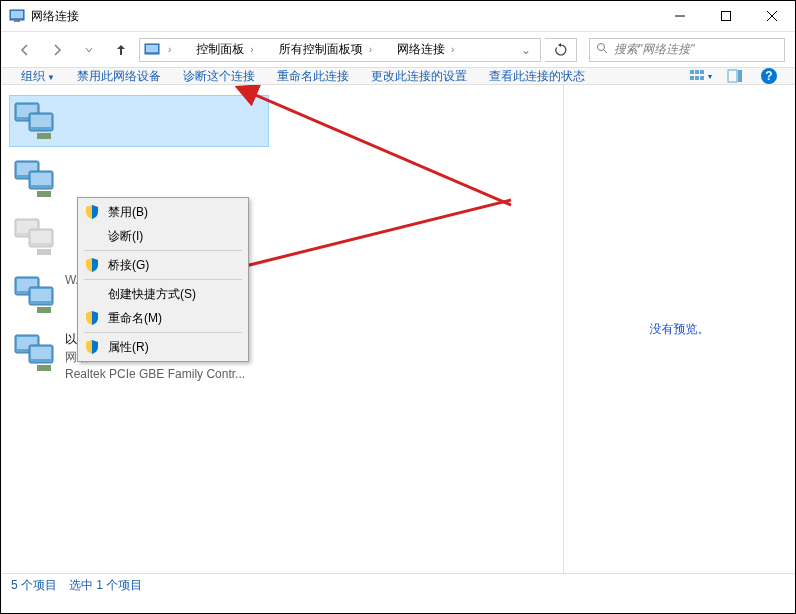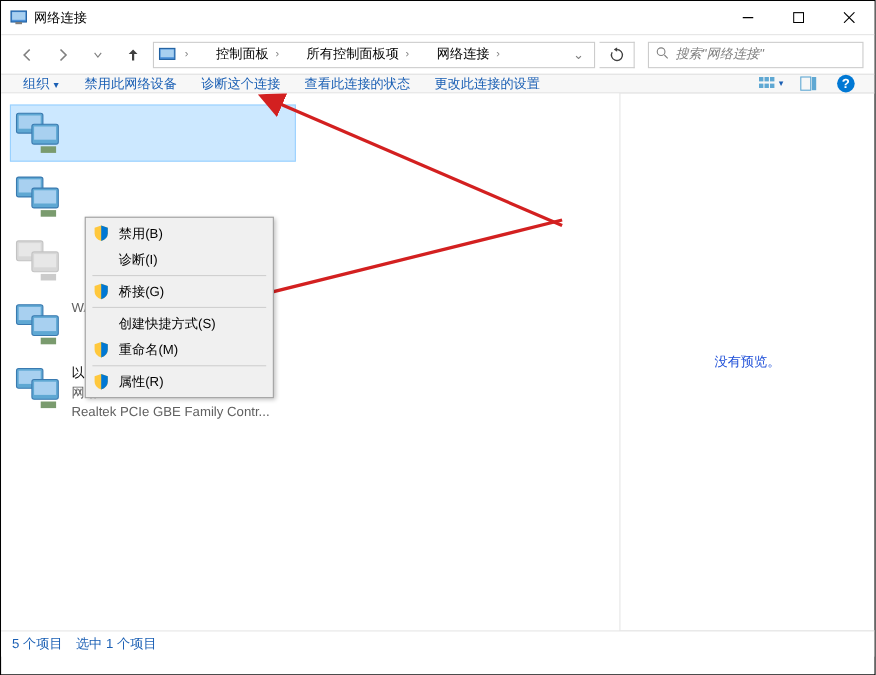--- a/index.html
+++ b/index.html
@@ -137,22 +137,23 @@
     <span class="searchbox-text">搜索"网络连接"</span>
   </div>
 </div>
 
 <div class="toolbar">
   <div class="tb-btn">
     <span>组织</span><span class="tb-dropdown">▼</span>
   </div>
   <div class="tb-btn">禁用此网络设备</div>
   <div class="tb-btn">诊断这个连接</div>
+  <div class="tb-btn">重命名此连接</div>
+  <div class="tb-btn">更改此连接的设置</div>
   <div class="tb-btn">查看此连接的状态</div>
-  <div class="tb-btn">更改此连接的设置</div>
   <div class="tb-spacer"></div>
   <div class="tb-icon-btn">
     <svg width="16" height="16" viewBox="0 0 16 16">
         <rect x="1" y="2" width="4" height="4" fill="#5fa8d3"></rect>
         <rect x="6" y="2" width="4" height="4" fill="#5fa8d3"></rect>
         <rect x="11" y="2" width="4" height="4" fill="#5fa8d3"></rect>
         <rect x="1" y="8" width="4" height="4" fill="#5fa8d3"></rect>
         <rect x="6" y="8" width="4" height="4" fill="#5fa8d3"></rect>
         <rect x="11" y="8" width="4" height="4" fill="#5fa8d3"></rect>
       </svg>

